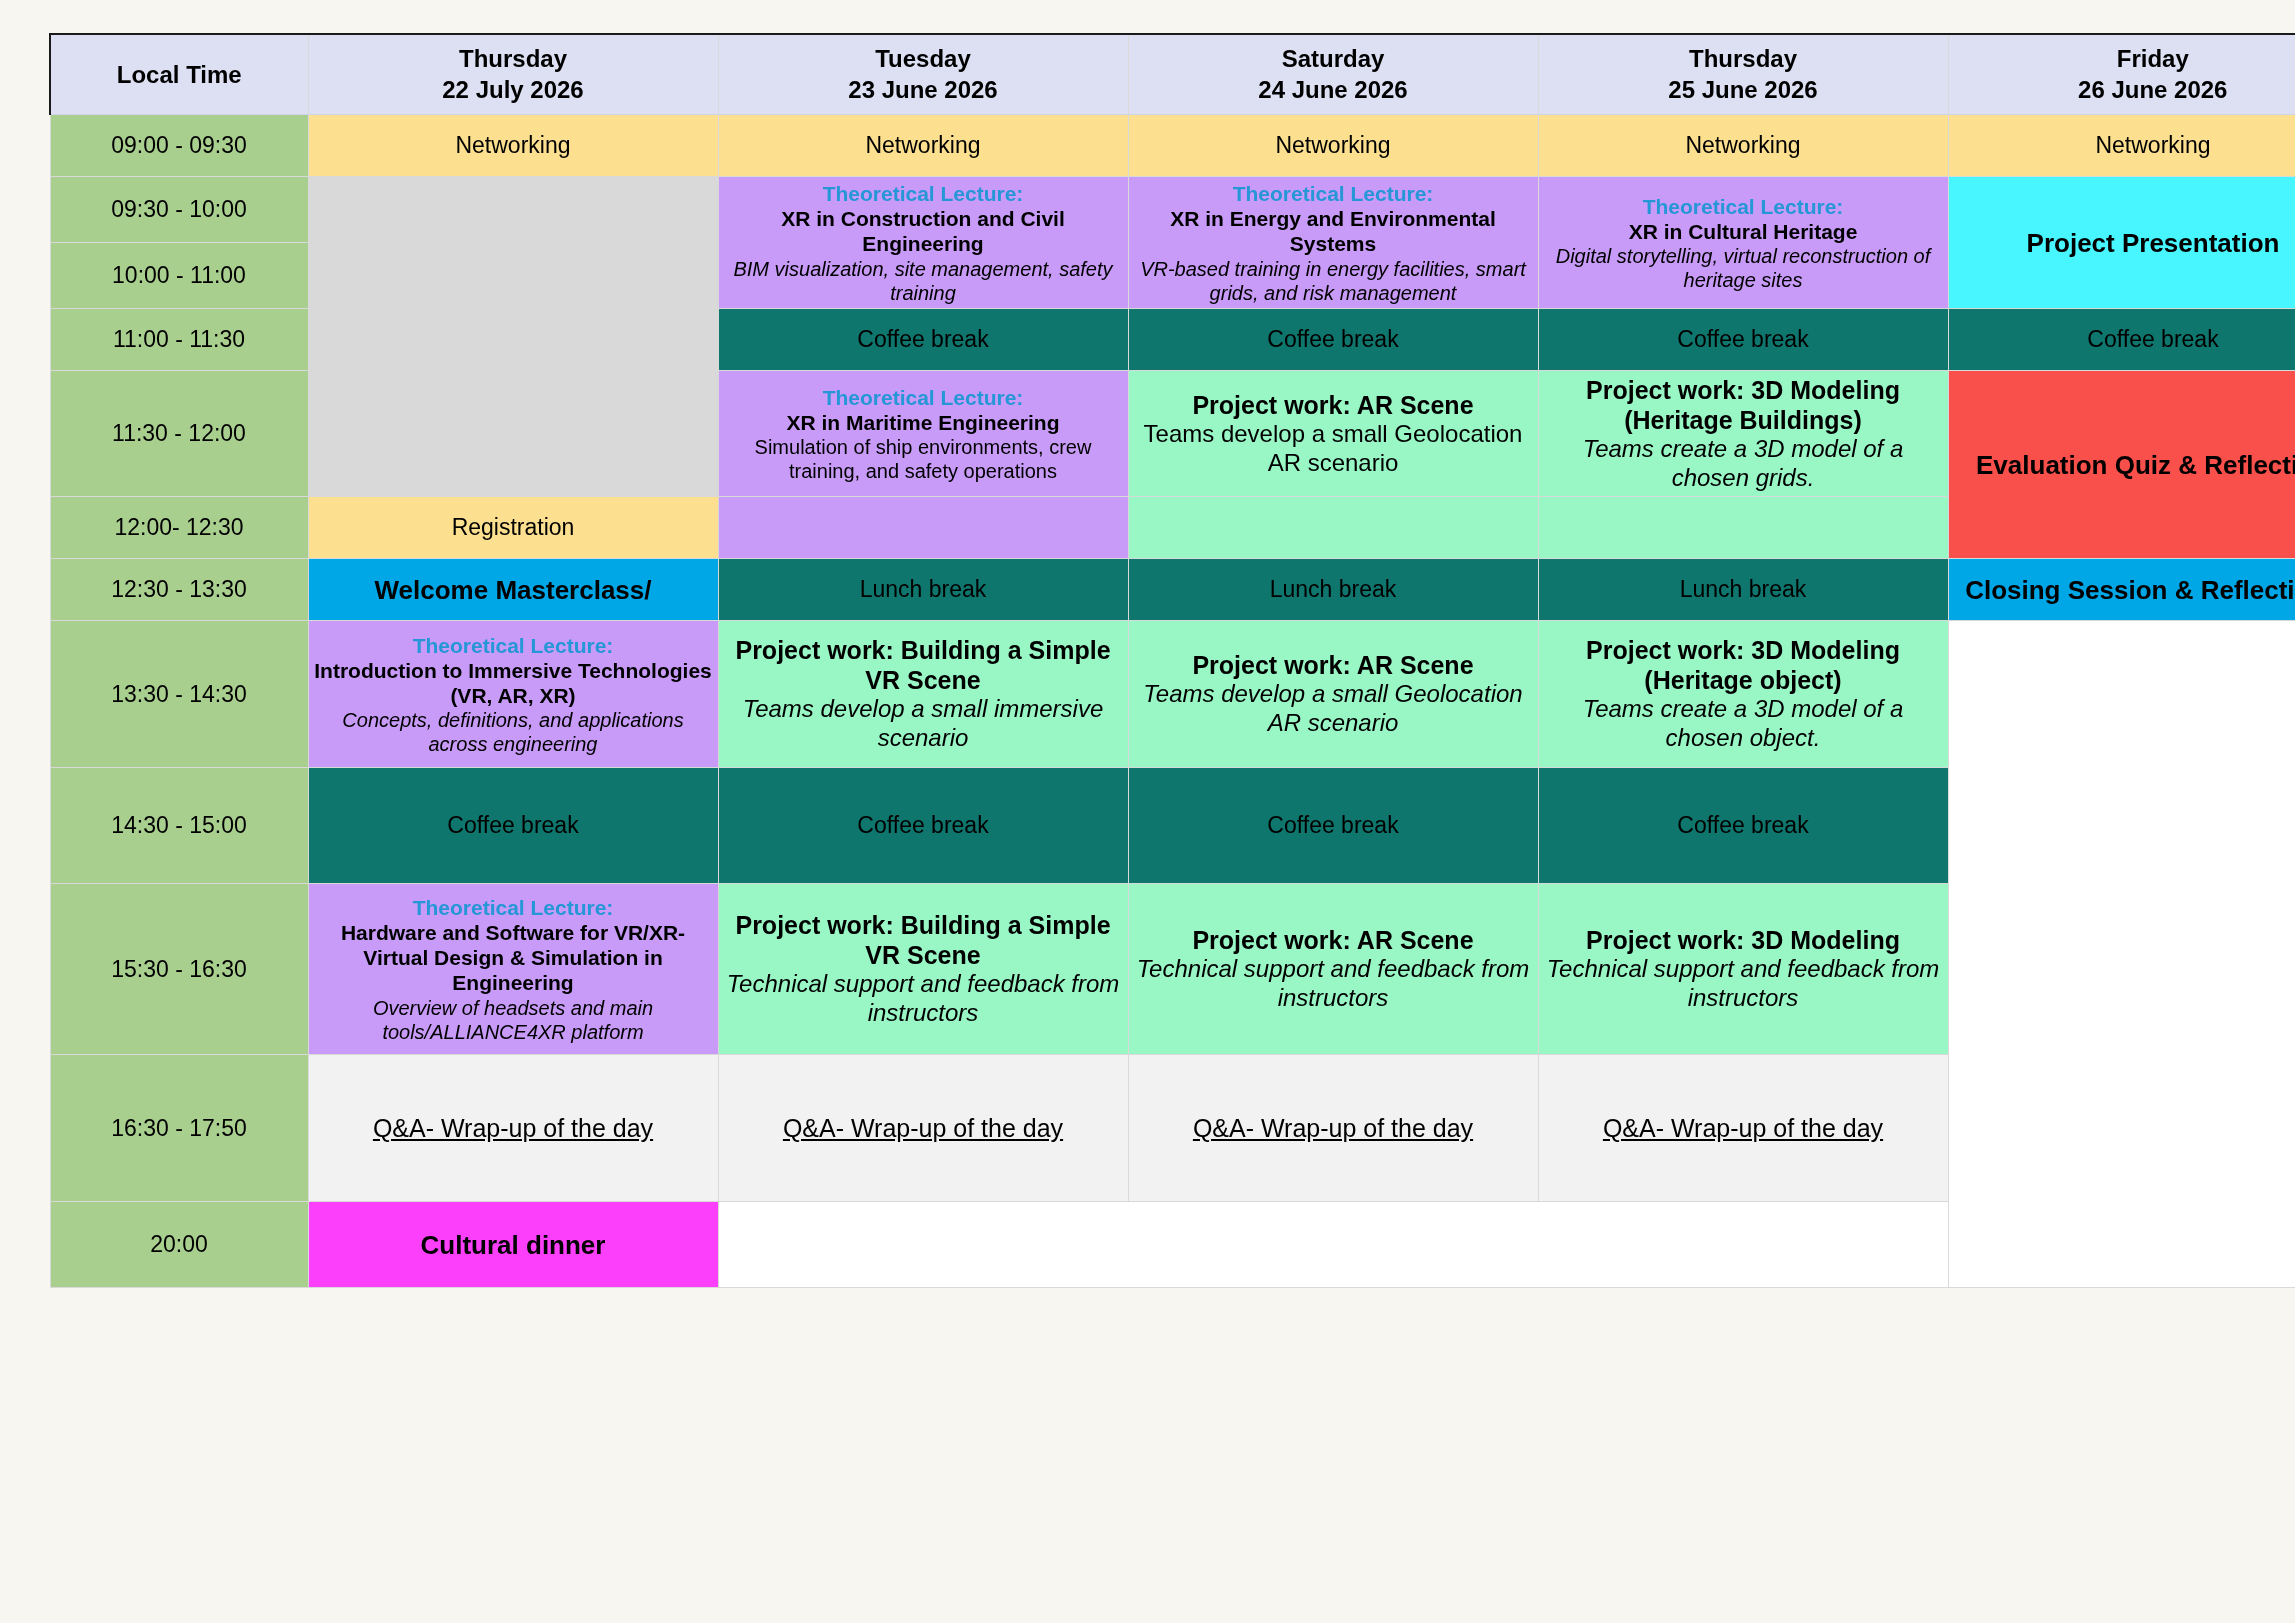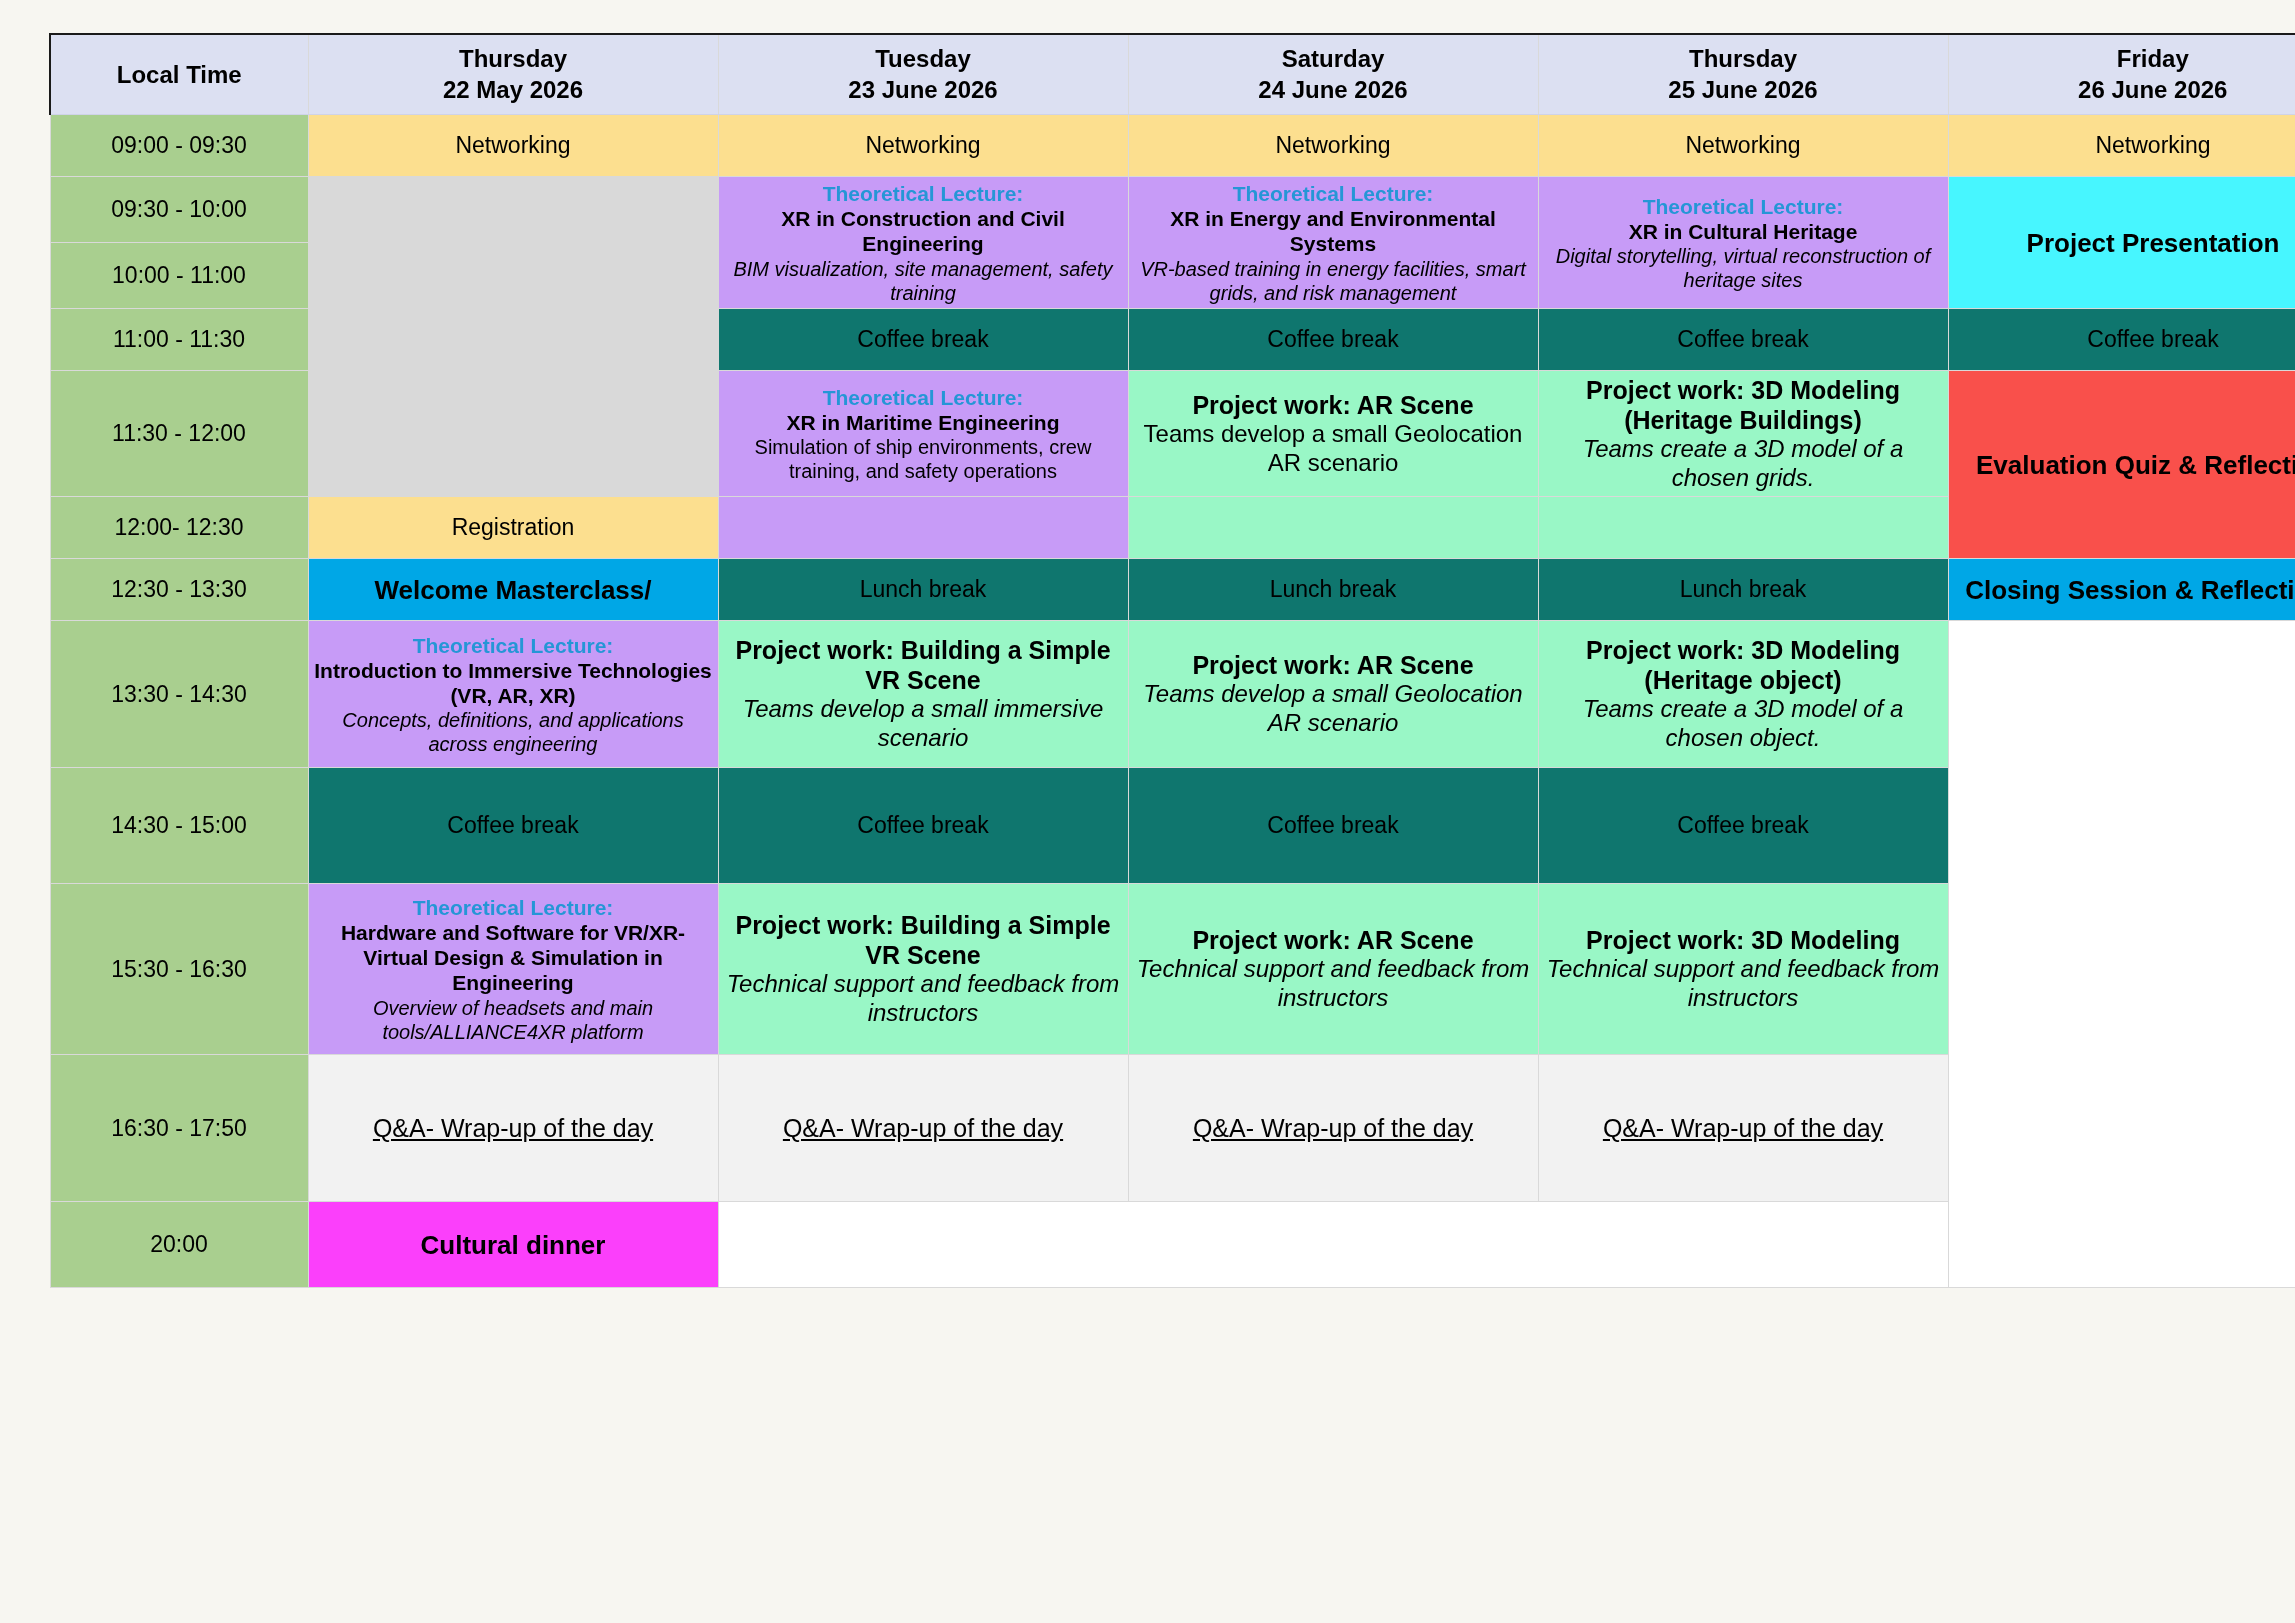--- a/index.html
+++ b/index.html
@@ -154,21 +154,21 @@
         <col class="c-day">
   </colgroup>
 
   <thead>
     <tr class="head">
       <th class="first">
         <span class="dayname">Local Time</span>
       </th>
       <th>
         <span class="dayname">Thursday</span>
-        <span class="daydate">22 May 2026</span>
+        <span class="daydate">22 July 2026</span>
       </th>
       <th>
         <span class="dayname">Tuesday</span>
         <span class="daydate">23 June 2026</span>
       </th>
       <th>
         <span class="dayname">Saturday</span>
         <span class="daydate">24 June 2026</span>
       </th>
       <th>

